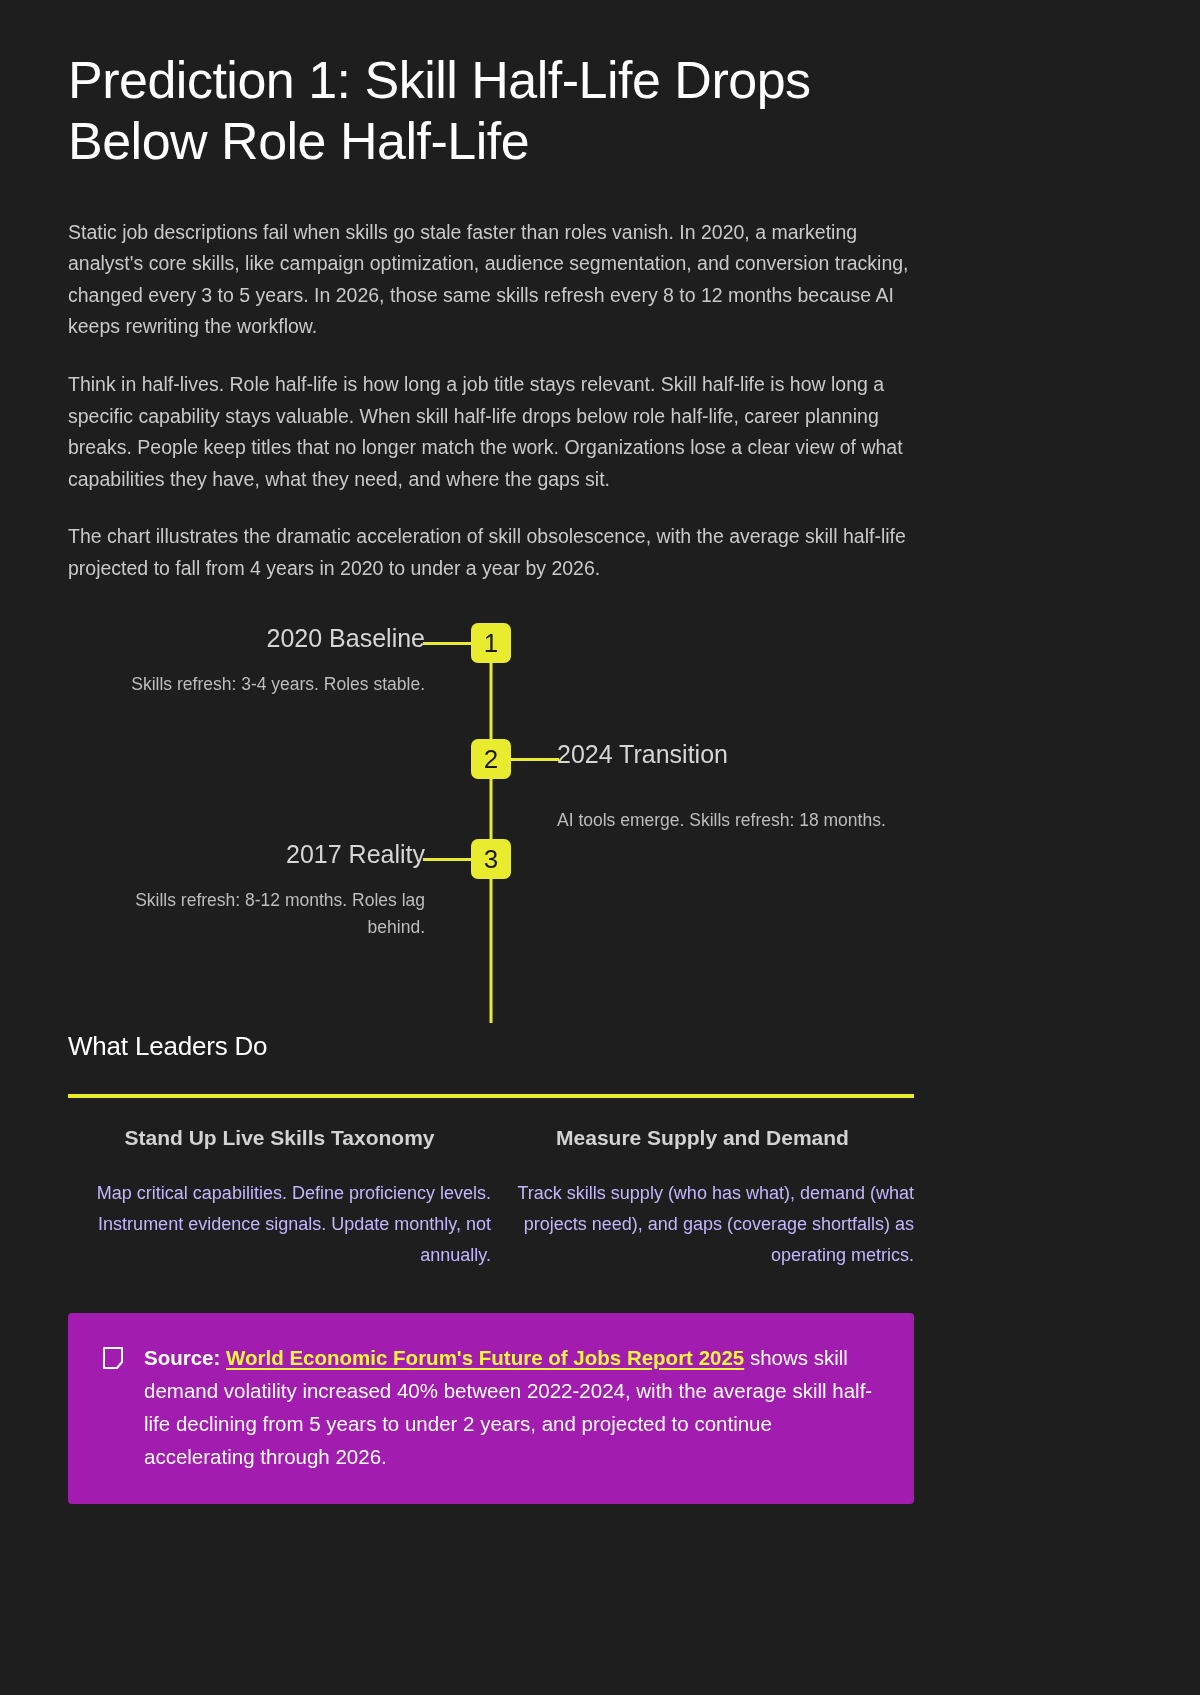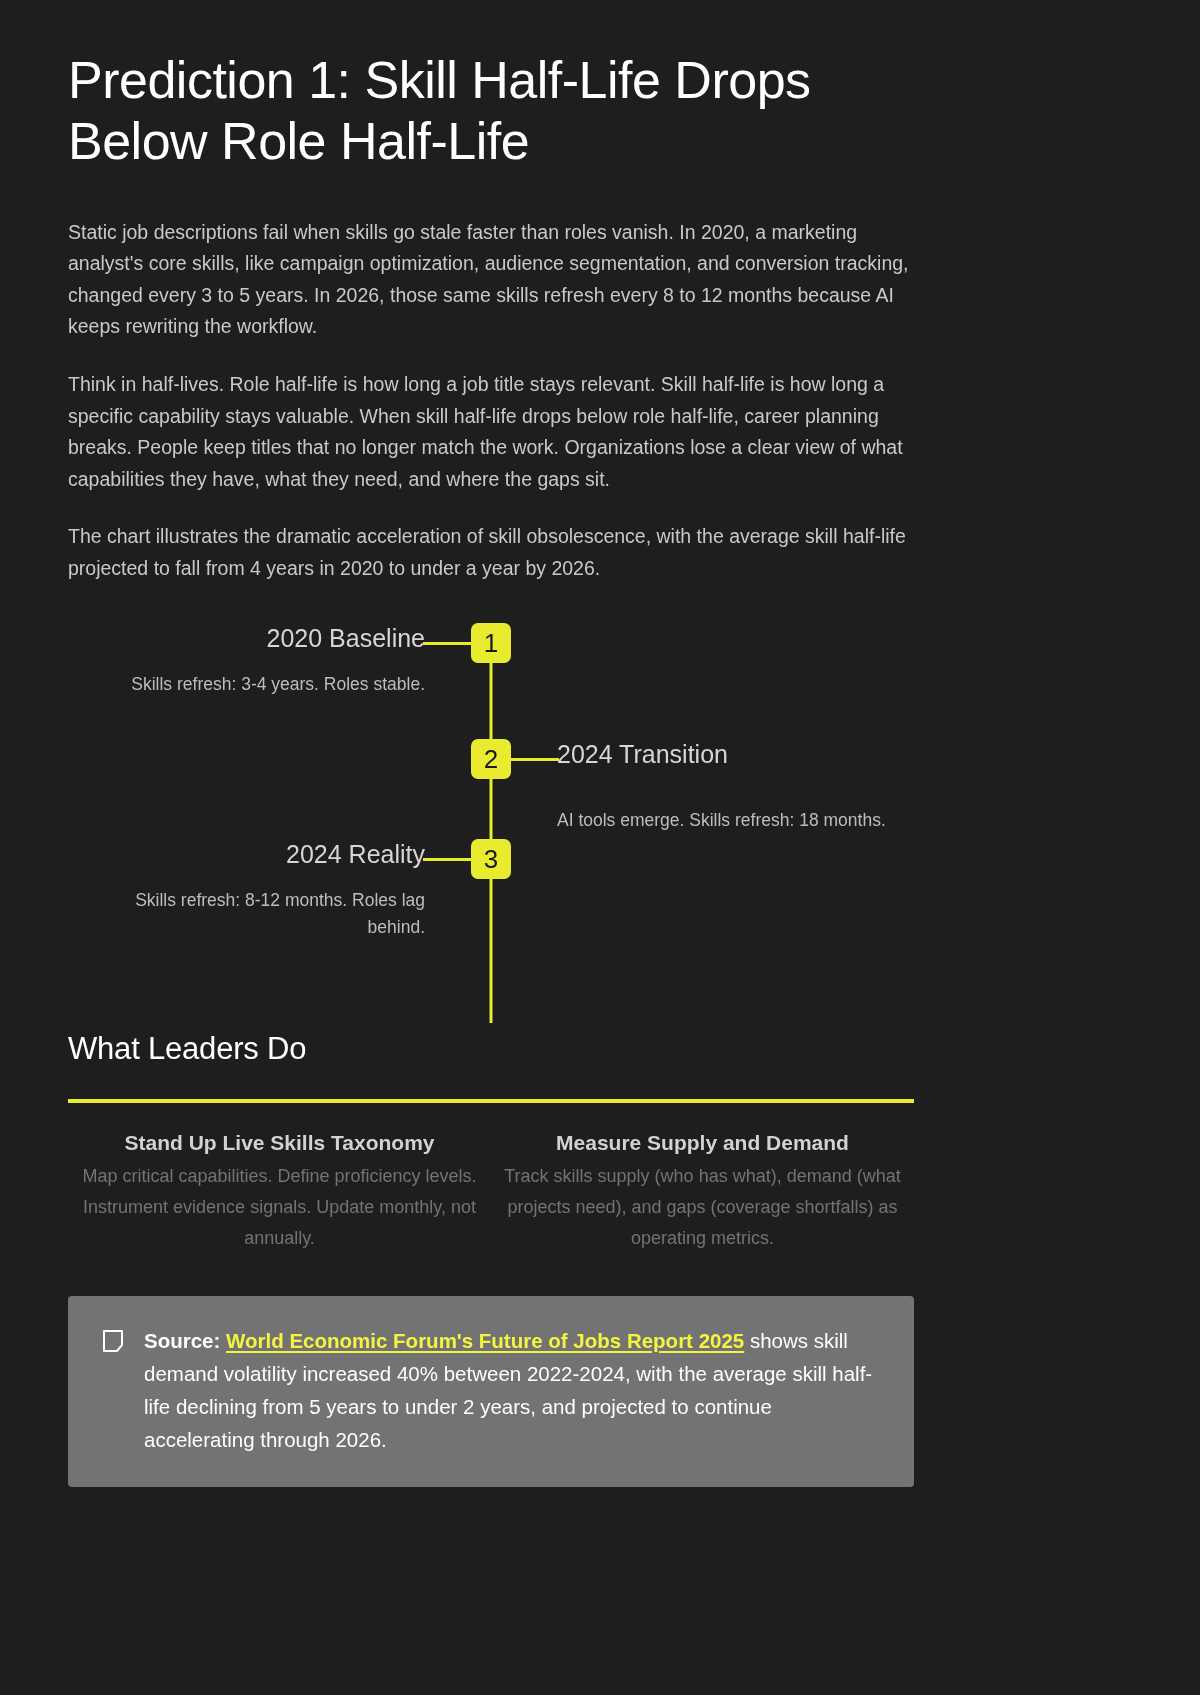--- a/index.html
+++ b/index.html
@@ -114,21 +114,21 @@
   .tl-left  .tl-connector { right: 50%; margin-right: 20px; }
   .tl-right .tl-connector { left: 50%;  margin-left: 20px; }
 
   #tl-0 { top: 0px; }
   #tl-1 { top: 116px; }
   #tl-2 { top: 216px; }
 
   
   .leaders-heading {
     color: #ffffff;
-    font-size: 31px;
+    font-size: 26px;
     font-weight: 400;
     letter-spacing: -0.2px;
     margin-top: 8px;
   }
   .cards {
     display: flex;
     margin-top: 32px;
   }
   .card {
     flex: 1;
@@ -136,30 +136,31 @@
     padding-top: 26px;
     text-align: center;
   }
   .card-title {
     color: #d2d2d2;
     font-size: 21px;
     font-weight: 700;
     line-height: 1.35;
   }
   .card-text {
-    color: #737373;
+    color: #c4b5fd;
     font-size: 18px;
     line-height: 1.72;
-    margin-top: 4px;
+    margin-top: 26px;
+    text-align: right;
   }
 
   
   .callout {
     margin-top: 42px;
-    background: #737373;
+    background: #a21caf;
     border-radius: 4px;
     padding: 28px 34px 30px 34px;
     display: flex;
     gap: 20px;
     align-items: flex-start;
   }
   .callout-icon {
     flex: 0 0 auto;
     margin-top: 5px;
   }
@@ -207,21 +208,21 @@
       <div class="side side-a">
         <div class="tl-label">2024 Transition</div>
         <div class="tl-desc">AI tools emerge. Skills refresh: 18 months.</div>
       </div>
       <div class="tl-connector"></div>
       <div class="tl-marker">2</div>
     </div>
 
     <div class="tl-item tl-left" id="tl-2">
       <div class="side side-a">
-        <div class="tl-label">2024 Reality</div>
+        <div class="tl-label">2017 Reality</div>
         <div class="tl-desc">Skills refresh: 8-12 months. Roles lag behind.</div>
       </div>
       <div class="tl-empty"></div>
       <div class="tl-connector"></div>
       <div class="tl-marker">3</div>
     </div>
   </div>
 
   <h2 class="leaders-heading">What Leaders Do</h2>
 

